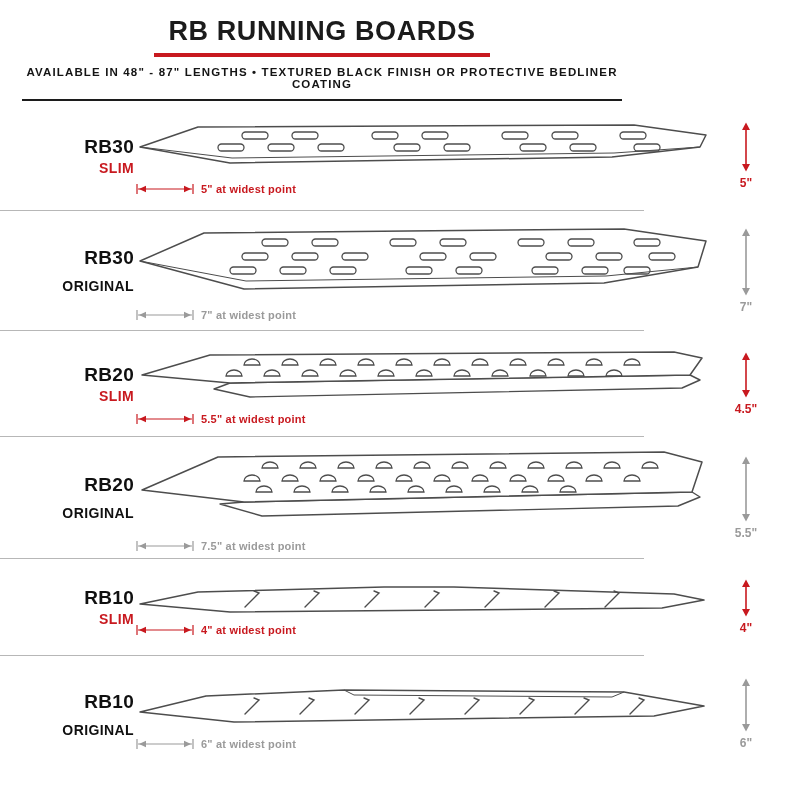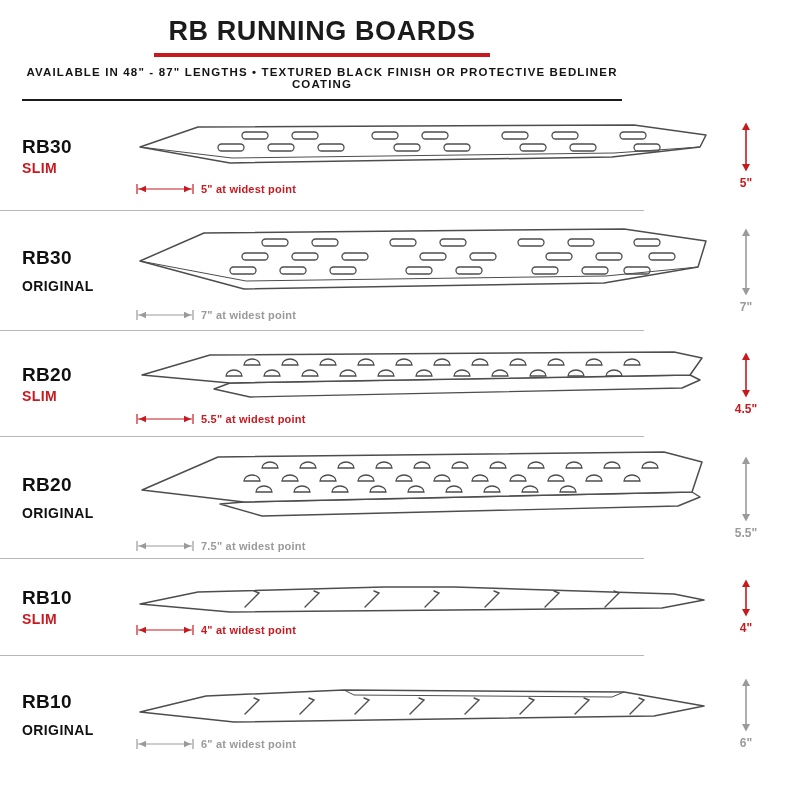--- a/index.html
+++ b/index.html
@@ -44,21 +44,21 @@
     padding: 6px 22px;
   }
   .row:last-child { border-bottom: none; }
   .row-1 { min-height: 110px; }
   .row-2 { min-height: 120px; }
   .row-3 { min-height: 106px; }
   .row-4 { min-height: 122px; }
   .row-5 { min-height: 97px; }
   .row-6 { min-height: 116px; }
 
-  .label-col { text-align: left; }
+  .label-col { text-align: right; }
   .model { font-size: 19px; font-weight: bold; color: #101010; letter-spacing: .3px; }
   .variant { font-size: 14px; font-weight: bold; letter-spacing: .4px; margin-top: 2px; }
   .slim .variant { color: var(--red); }
   .original .variant { color: #101010; margin-top: 9px; }
 
   .board-col { display: flex; flex-direction: column; align-items: flex-start; }
   .board { display: block; }
 
   .widest {
     display: flex; align-items: center; gap: 7px;

